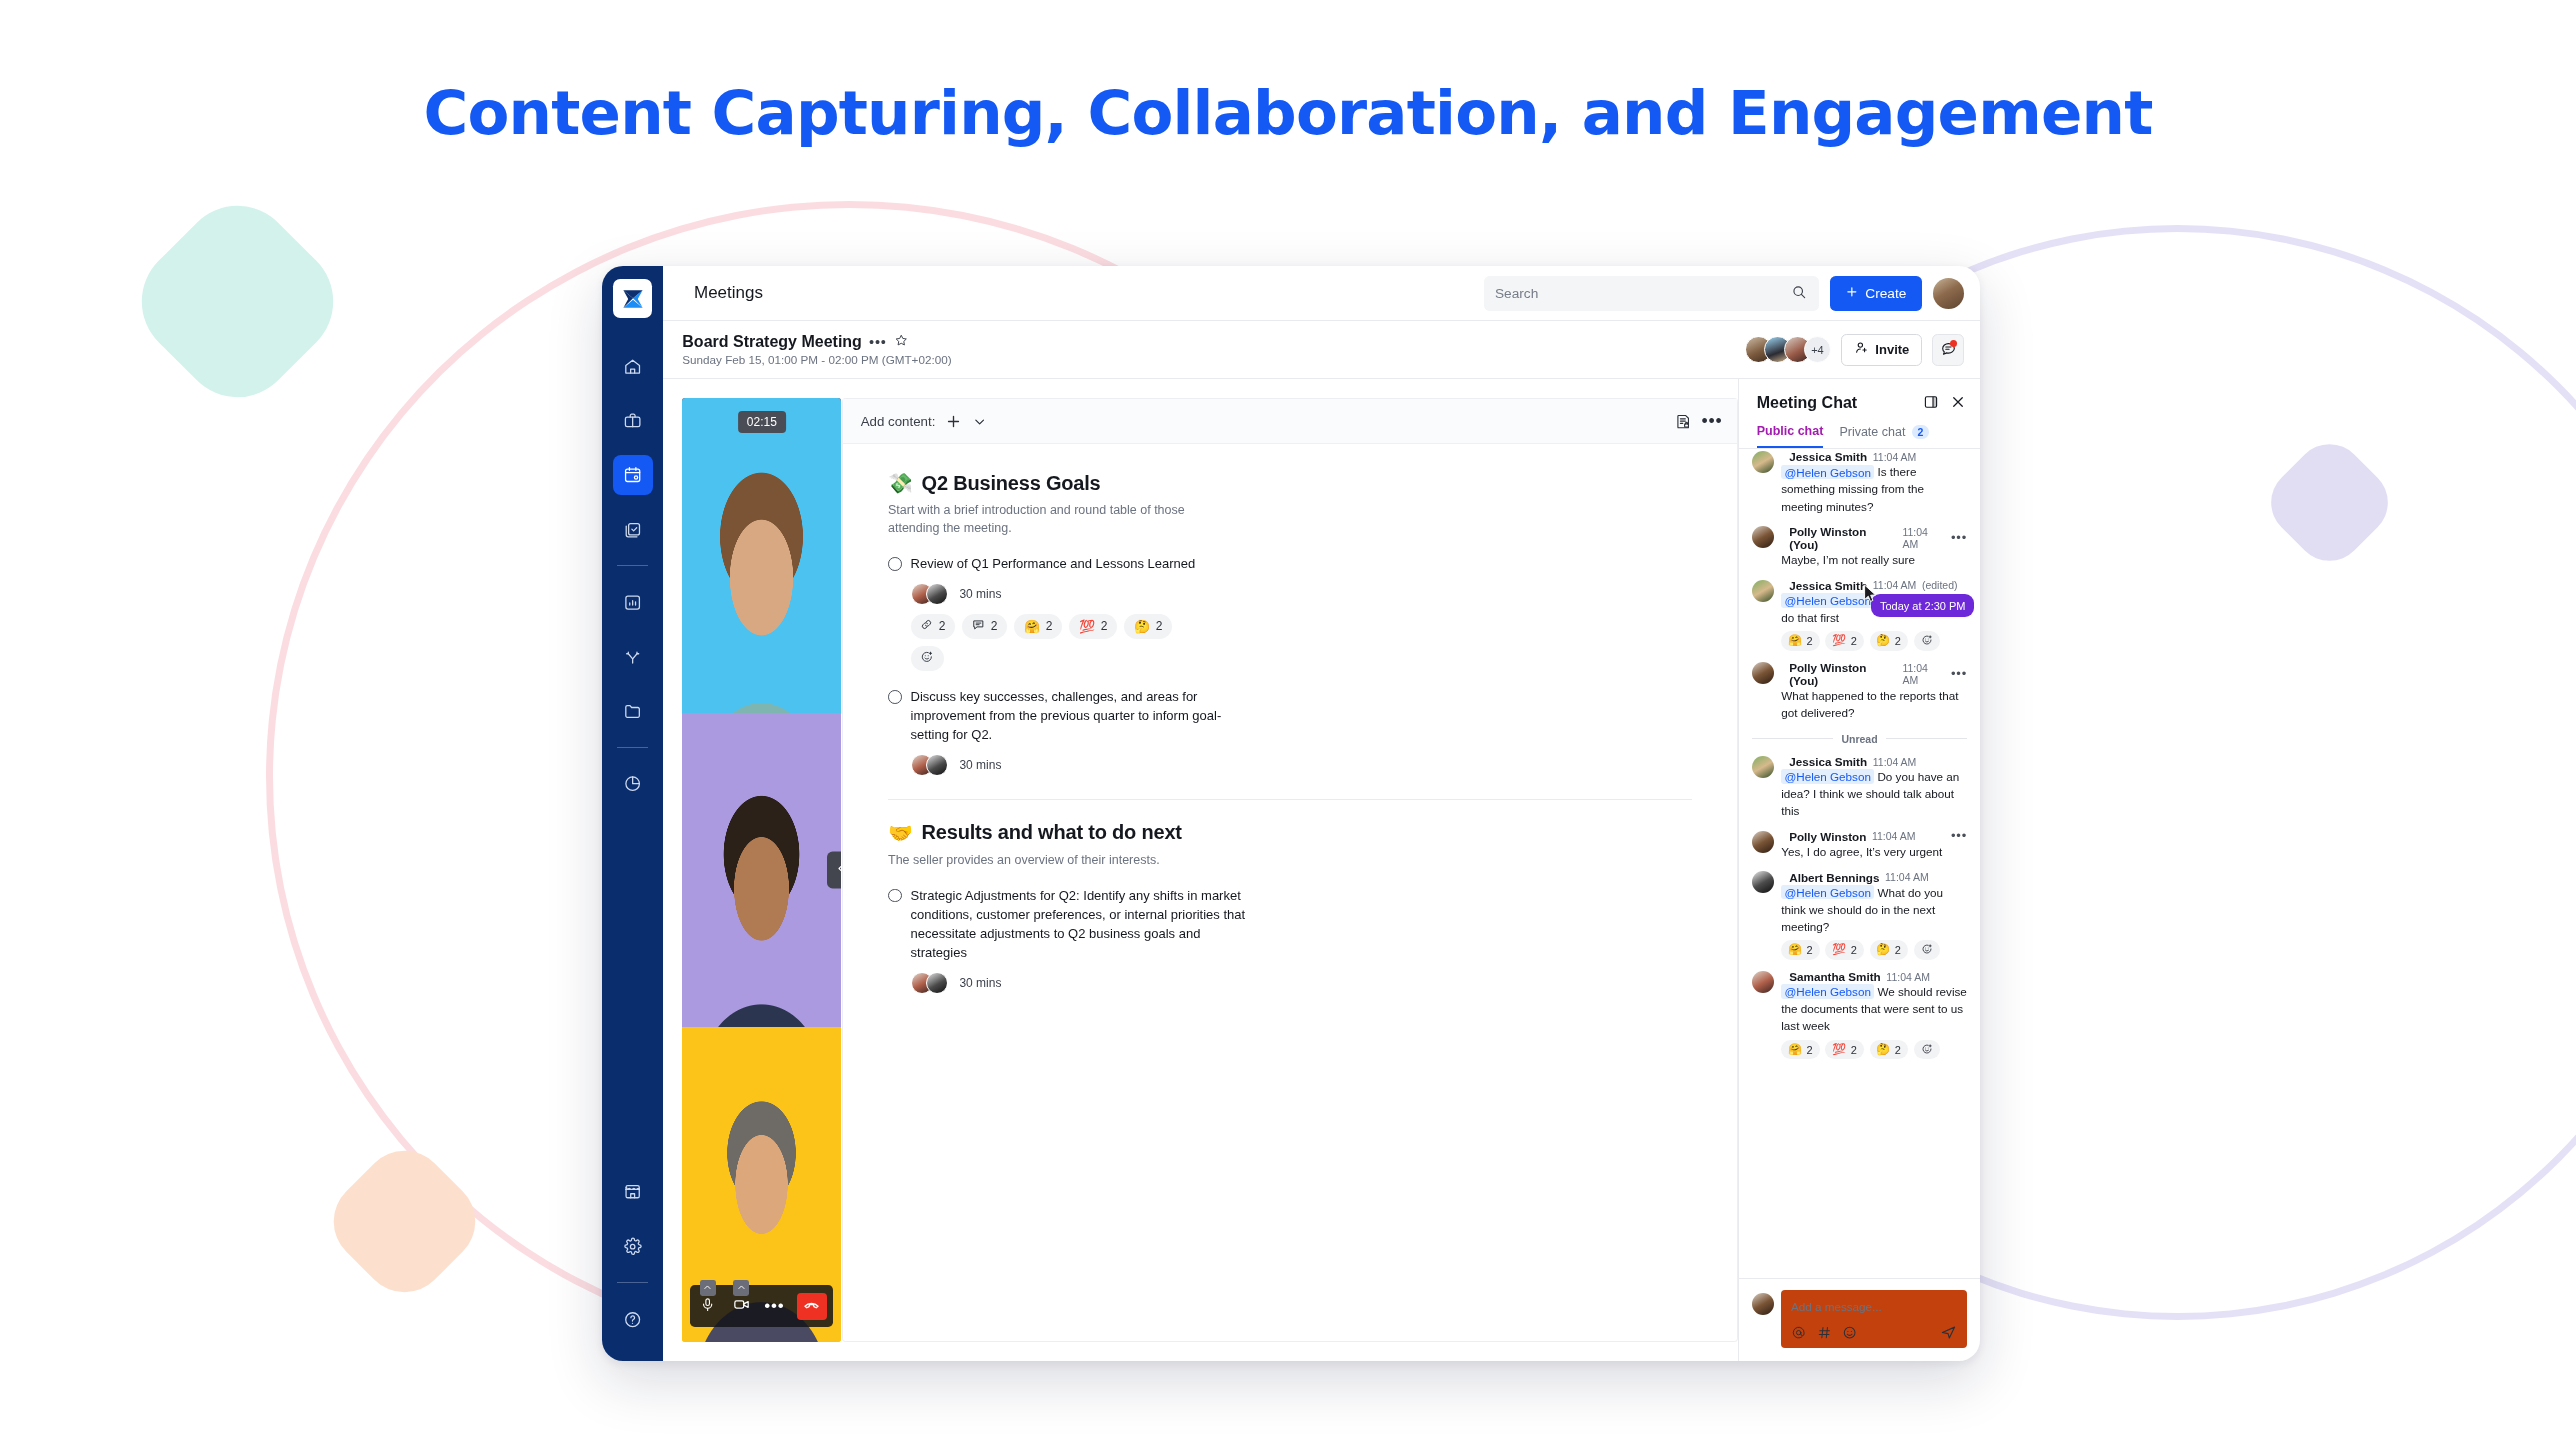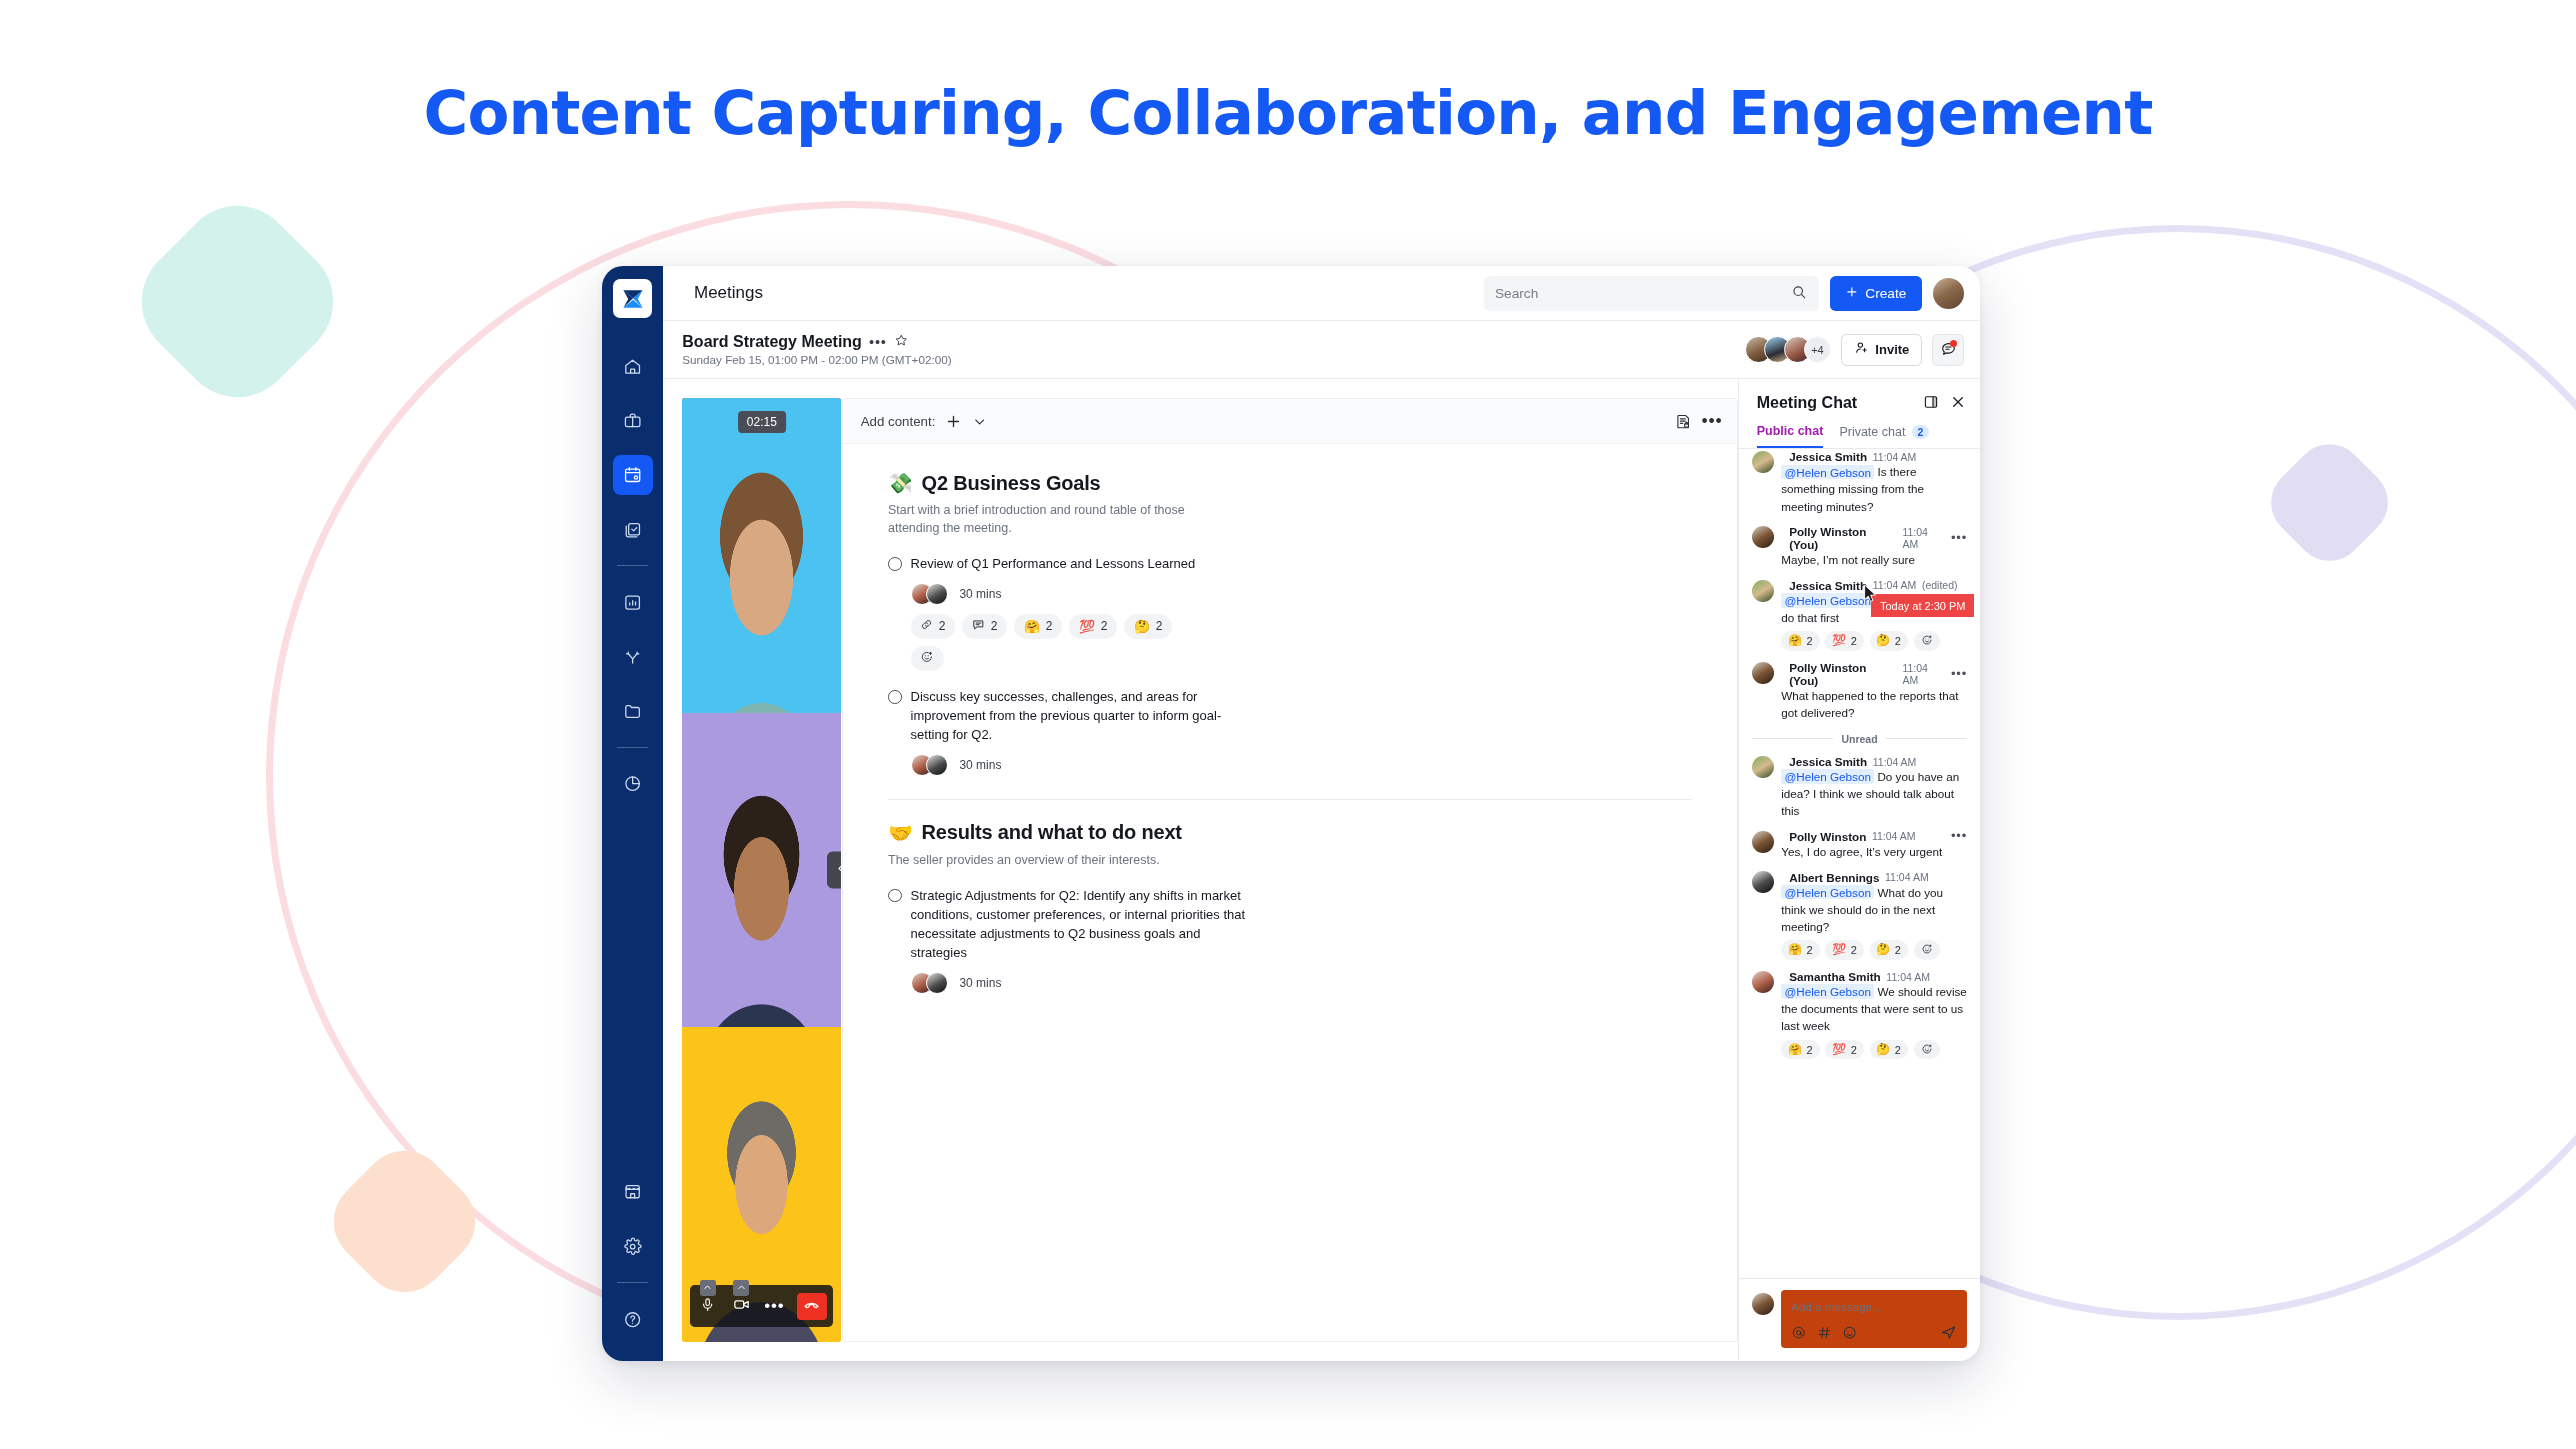--- a/index.html
+++ b/index.html
@@ -203,22 +203,22 @@
   .msg-more { margin-left:auto; color:#4a4f59; cursor:pointer; letter-spacing:0.8px; font-size:13px; line-height:8px; }
   .msg-text { font-size:11.7px; color:#15181f; line-height:1.46; margin-top:2.4px; }
   .mention { background:#e4effe; color:#1559f4; border-radius:2.4px; padding:0.8px 3.2px; }
   .chat-pills { display:flex; gap:5.6px; margin-top:5.6px; flex-wrap:wrap; }
   .chat-pills .pill { height:19.3px; padding:0 7.2px; font-size:11px; border-radius:10.5px; gap:4px; }
   .chat-pills .pill .emo { font-size:11.3px; }
   .unread { display:flex; align-items:center; gap:8px; margin: 11.3px 0 1.6px 0; font-weight: bold; }
   .unread .ln { flex:1 1 auto; height:0.8px; background:#e3e5ea; }
   .unread .lb { font-size:10.5px; color:#6b7280; }
   .tooltip {
-    position:absolute; background:#ef4444; color:#fff; font-size:11px;
-    padding:5.6px 8.9px; border-radius:0; white-space:nowrap; z-index:9;
+    position:absolute; background:#6d28d9; color:#fff; font-size:11px;
+    padding:5.6px 8.9px; border-radius:9px; white-space:nowrap; z-index:9;
   }
   .cursor { position:absolute; z-index:10; }
   .composer { flex:0 0 auto; border-top:0.8px solid #e8eaee; padding: 11.3px 13px 13px 13px; display:flex; gap:7.2px; }
   .composer .avatar { width:22px; height:22px; flex:0 0 22px; margin-top:3.2px; }
   .composer-box { flex:1 1 auto; background:#c2410c; border-radius:4px; padding:8.9px 9.7px 7.2px 9.7px; }
   .composer-box input {
     width:100%; border:0; background:transparent; outline:none; font-size:11.7px; color:#15181f;
     font-family:inherit;
   }
   .composer-box input::placeholder { color:#6b7280; }

